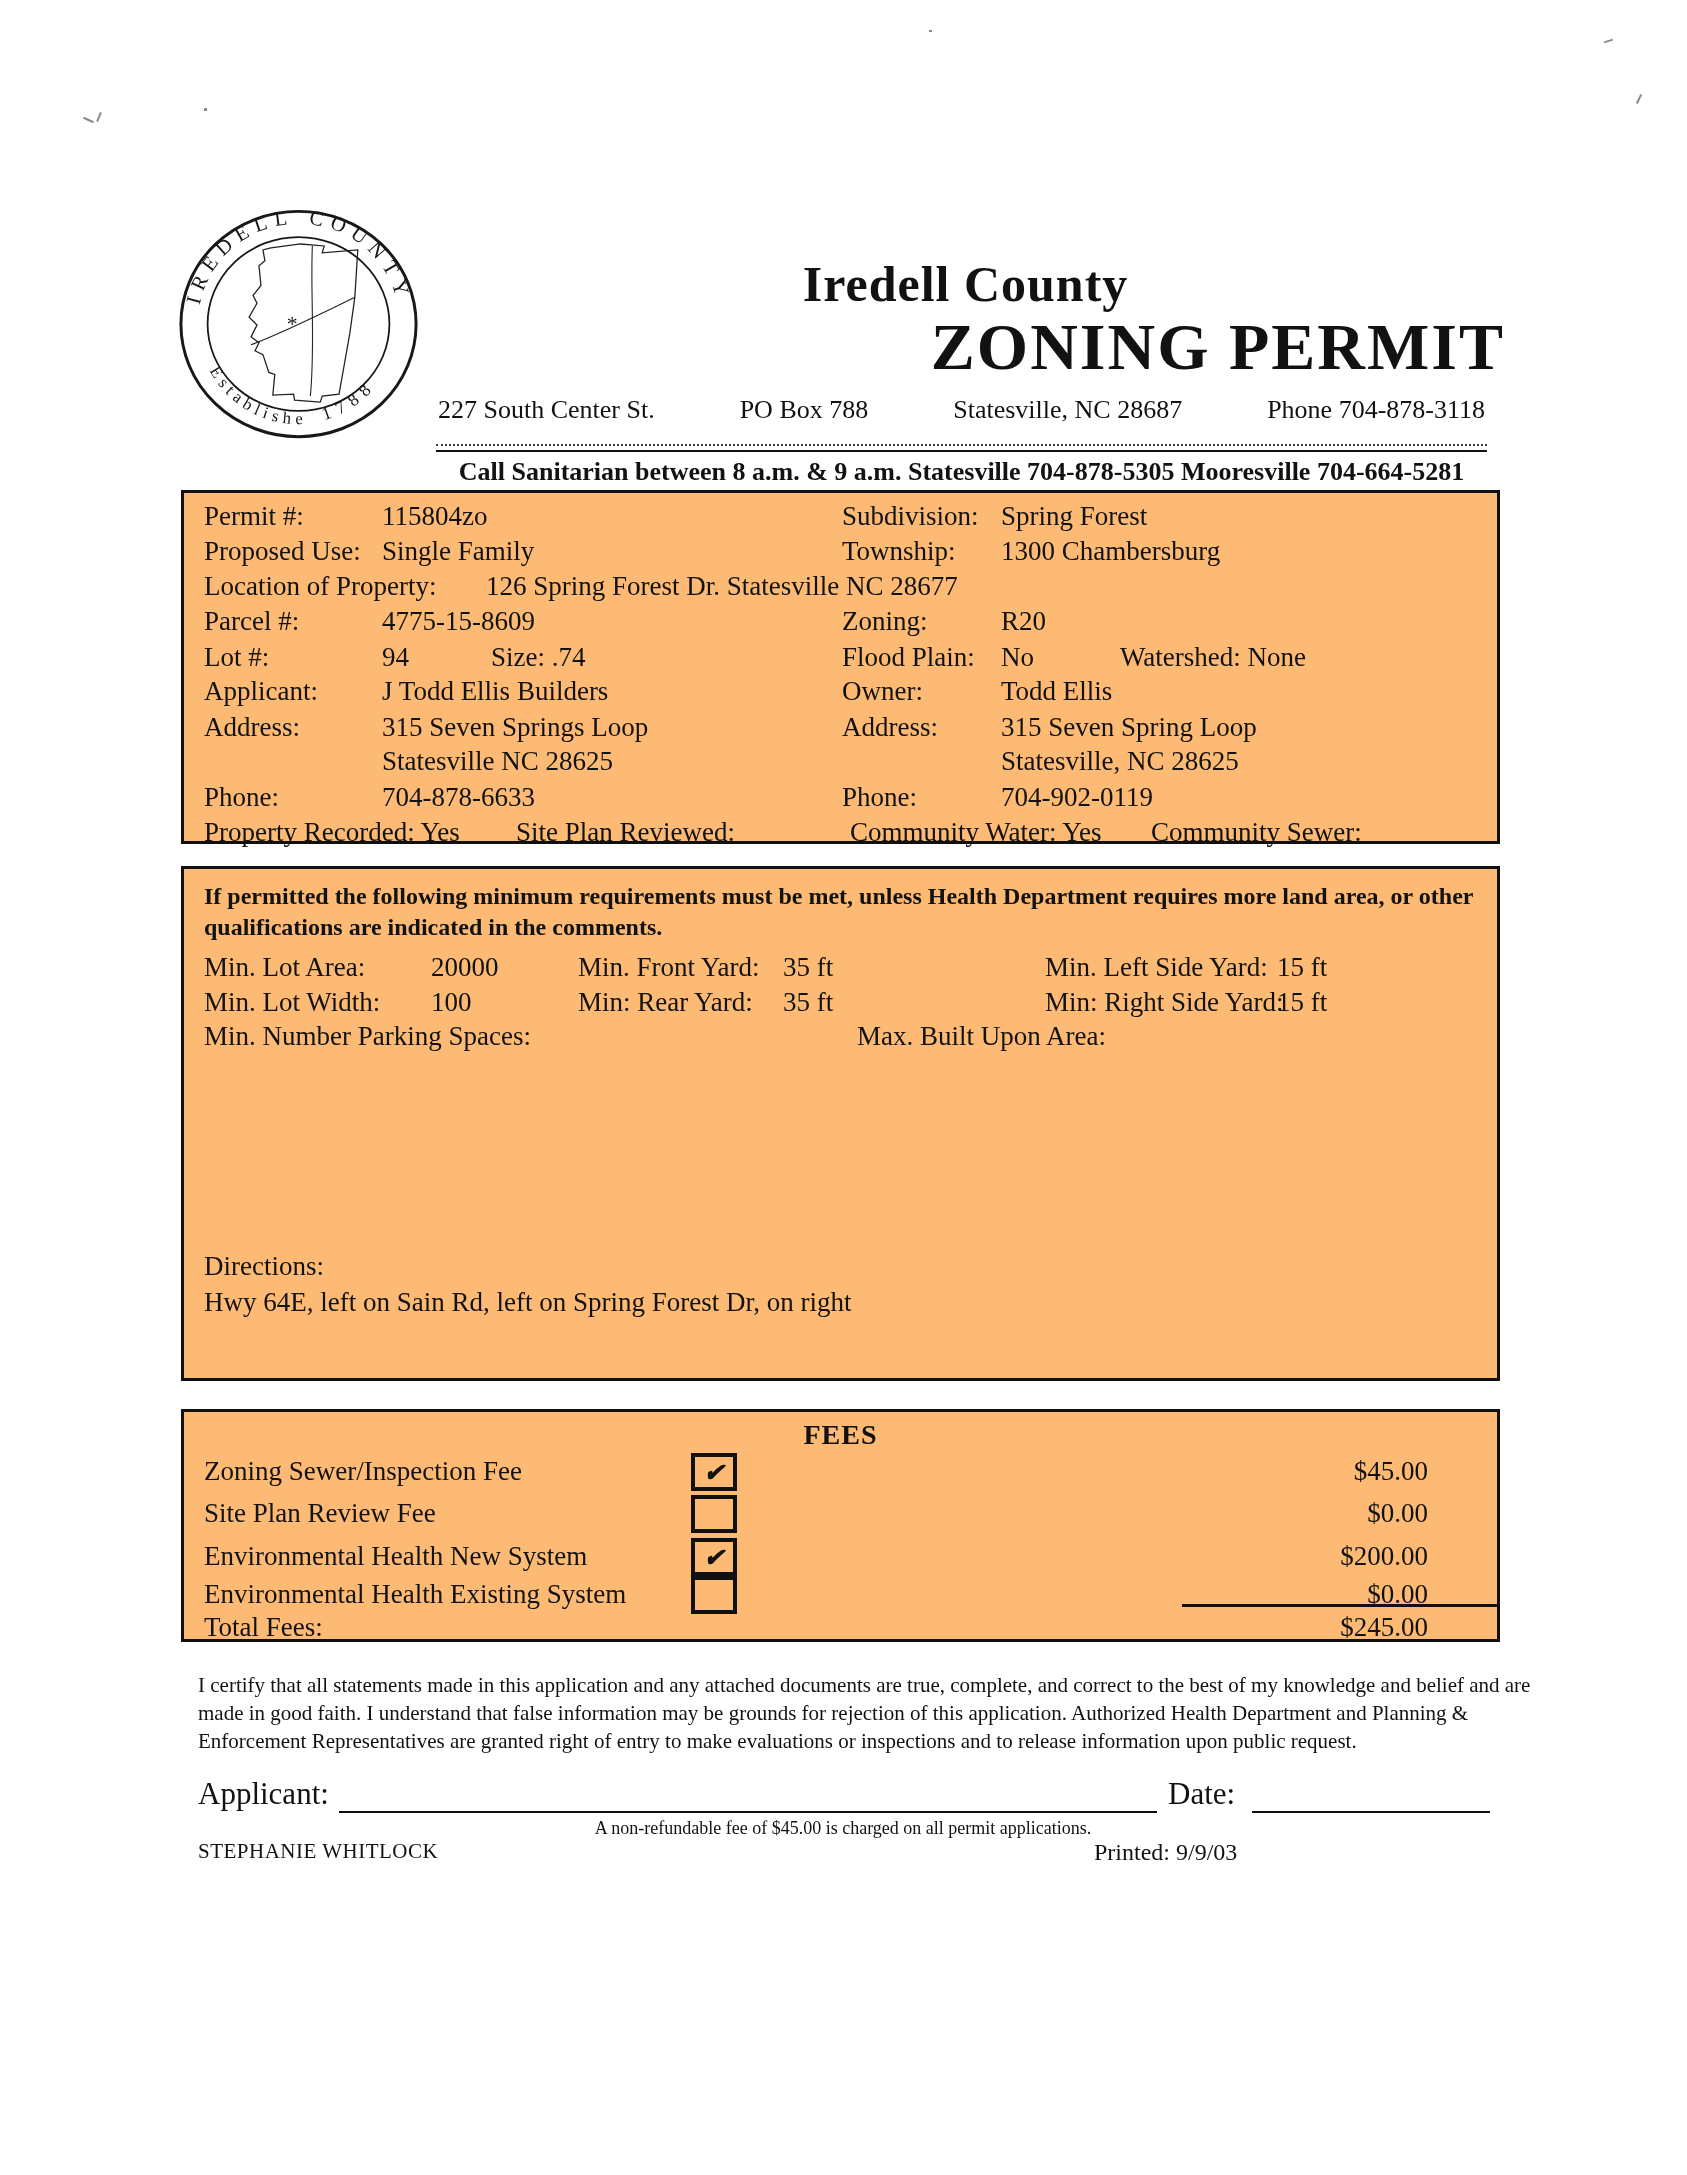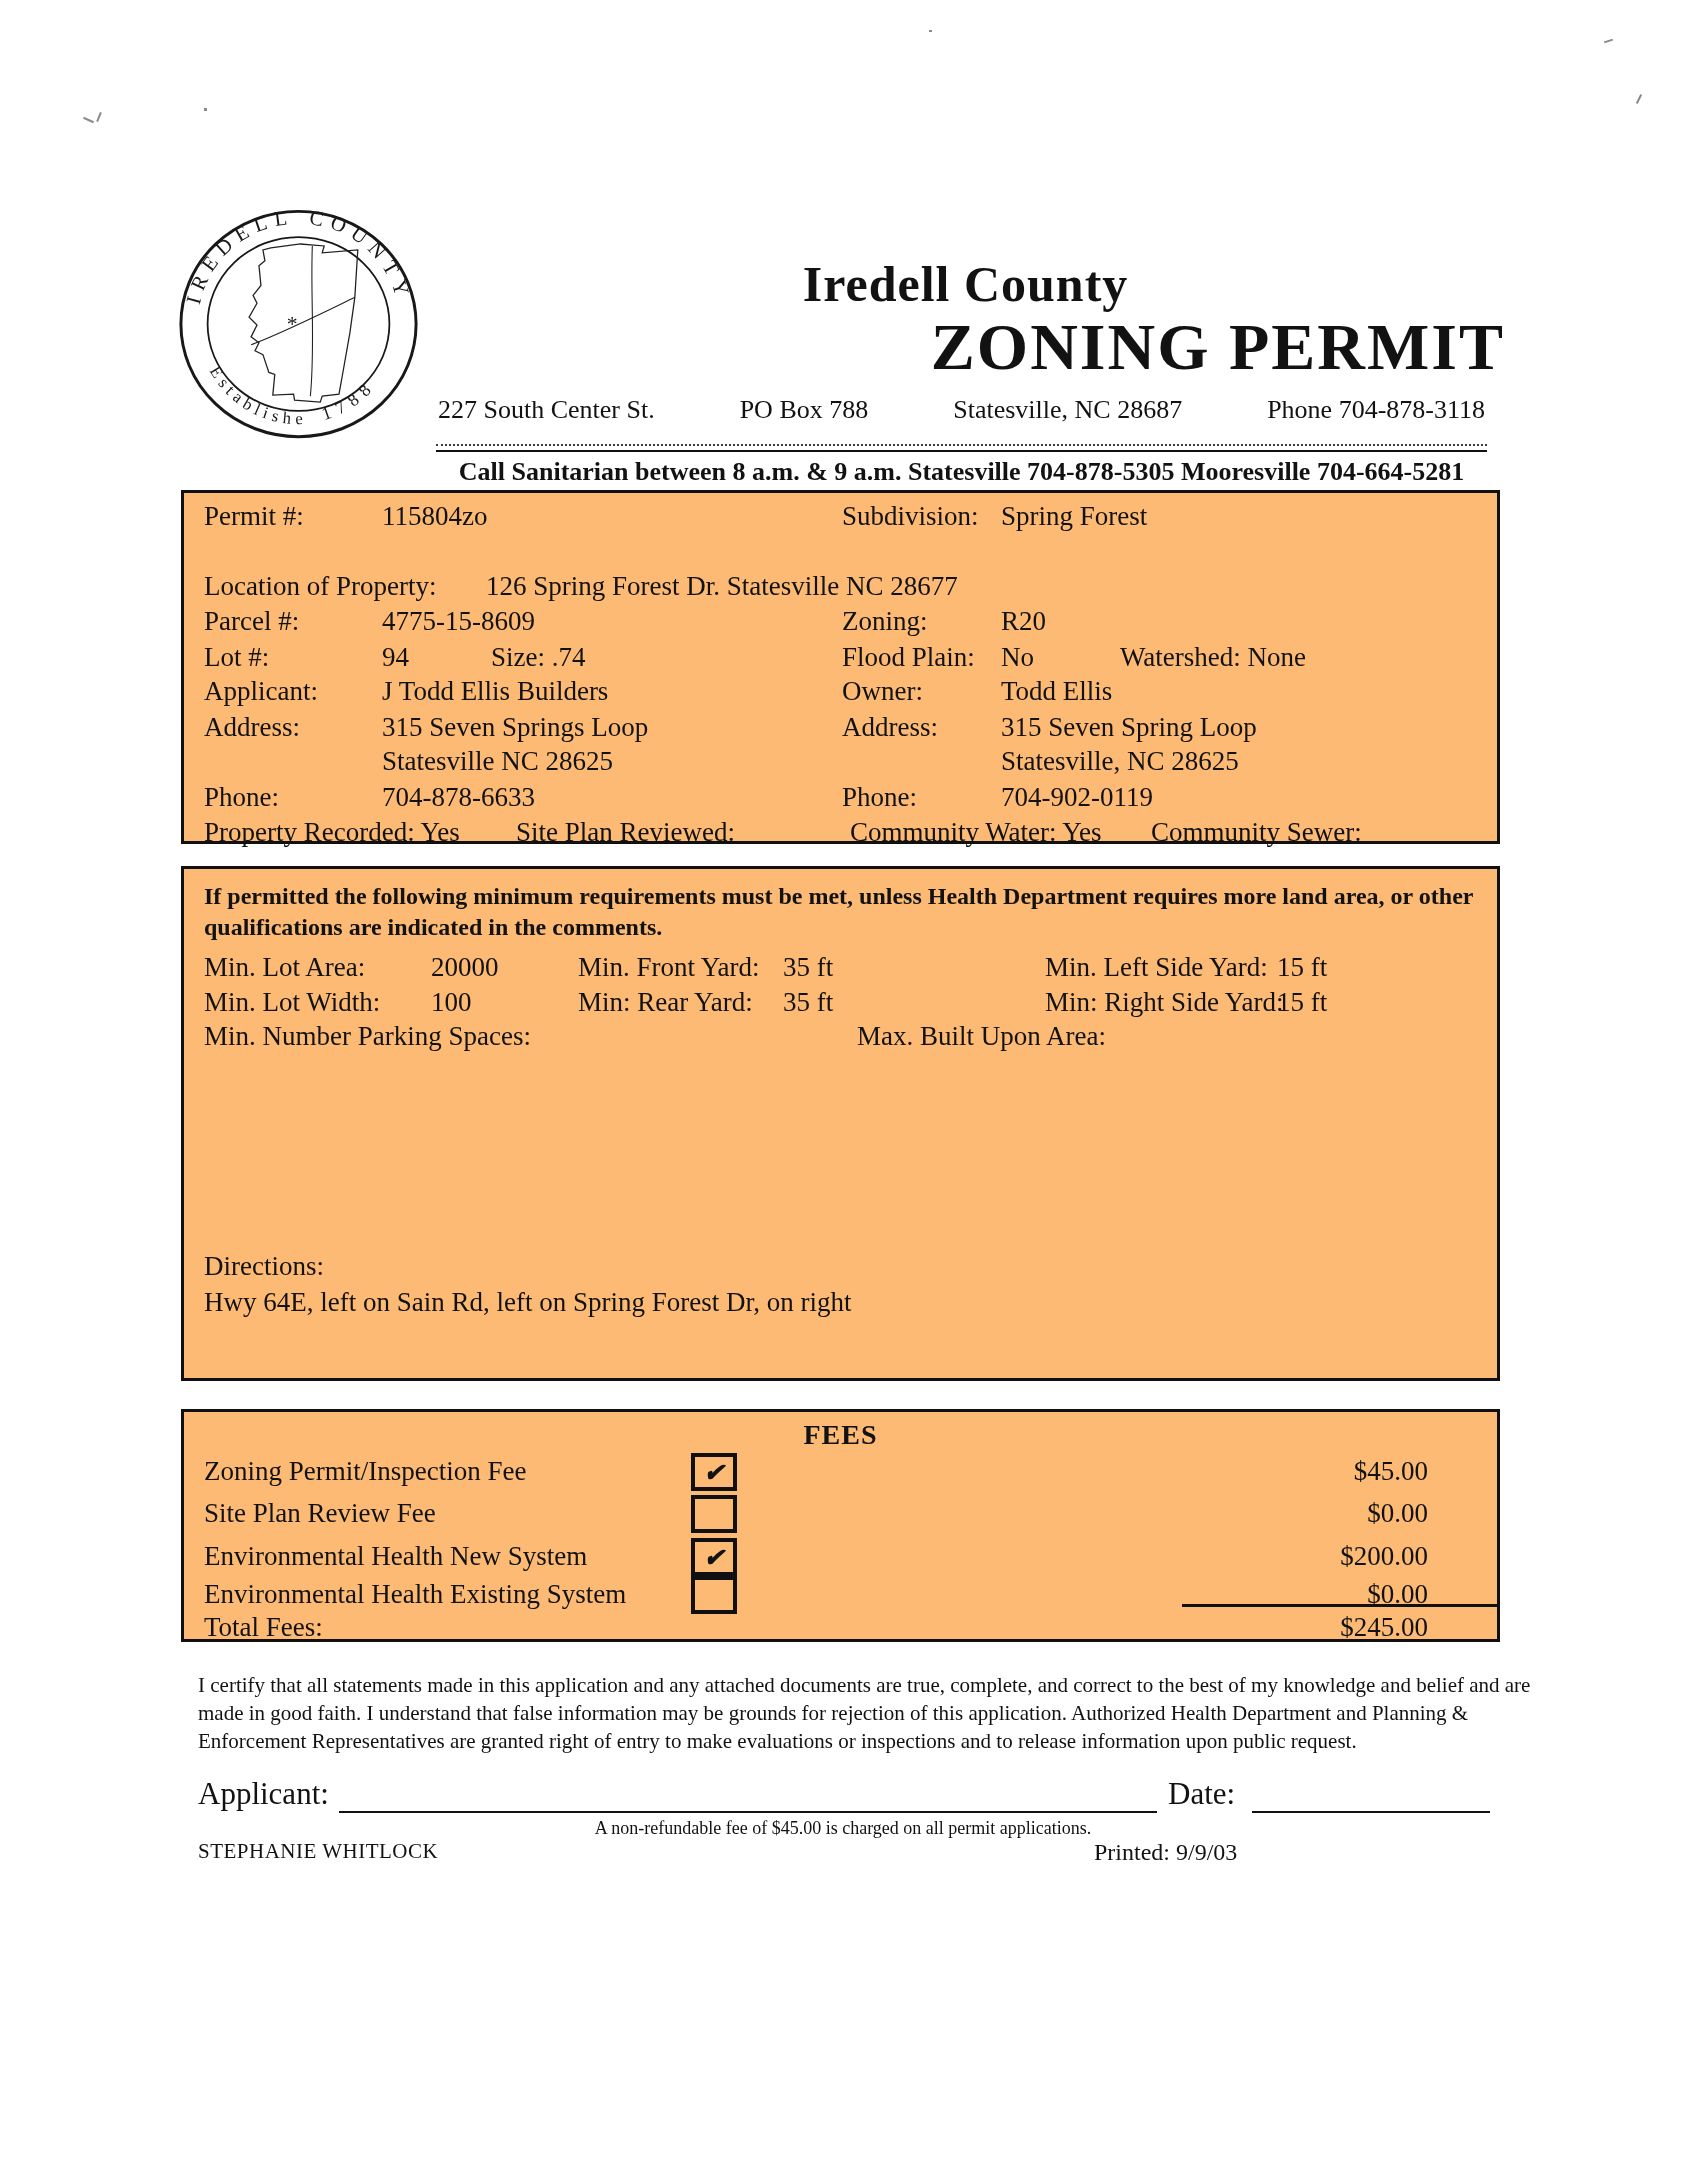--- a/index.html
+++ b/index.html
@@ -110,20 +110,26 @@
   <div class="abs hrule"></div>
   <div class="abs sanitarian nowrap">Call Sanitarian between 8 a.m. &amp; 9 a.m. Statesville 704-878-5305 Mooresville 704-664-5281</div>
 
   <div class="docbox box1">
     <div class="b1row" style="top:8px">
       <span class="p-l1">Permit #:</span>
       <span class="p-v1">115804zo</span>
       <span class="p-l2">Subdivision:</span>
       <span class="p-v2">Spring Forest</span>
     </div>
+    <div class="b1row" style="top:43px">
+      <span class="p-l1">Proposed Use:</span>
+      <span class="p-v1">Single Family</span>
+      <span class="p-l2">Township:</span>
+      <span class="p-v2">1300 Chambersburg</span>
+    </div>
     <div class="b1row" style="top:78px">
       <span class="p-l1">Location of Property:</span>
       <span class="p-loc-v">126 Spring Forest Dr. Statesville NC 28677</span>
     </div>
     <div class="b1row" style="top:113px">
       <span class="p-l1">Parcel #:</span>
       <span class="p-v1">4775-15-8609</span>
       <span class="p-l2">Zoning:</span>
       <span class="p-v2">R20</span>
     </div>
@@ -194,21 +200,21 @@
       <span class="r-c1l">Directions:</span>
     </div>
     <div class="reqrow" style="top:418px">
       <span class="r-c1l">Hwy 64E, left on Sain Rd, left on Spring Forest Dr, on right</span>
     </div>
   </div>
 
   <div class="docbox box3">
     <div class="abs fees-title">FEES</div>
     <div class="feerow" style="top:44px">
-      <span class="fee-label">Zoning Permit/Inspection Fee</span>
+      <span class="fee-label">Zoning Sewer/Inspection Fee</span>
       <span class="cb"><span class="tick">✔</span></span>
       <span class="fee-amount">$45.00</span>
     </div>
     <div class="feerow" style="top:86px">
       <span class="fee-label">Site Plan Review Fee</span>
       <span class="cb"></span>
       <span class="fee-amount">$0.00</span>
     </div>
     <div class="feerow" style="top:129px">
       <span class="fee-label">Environmental Health New System</span>

